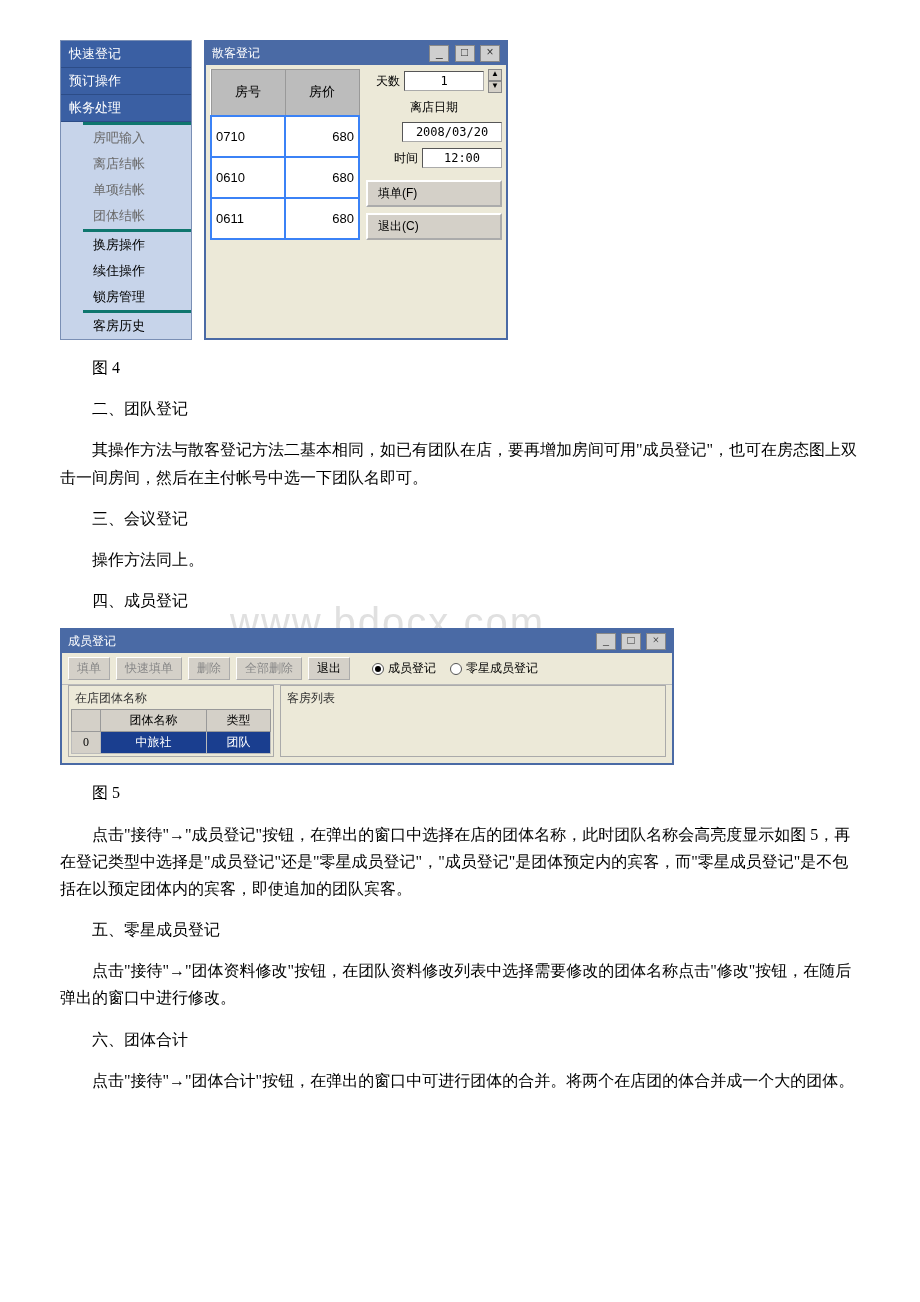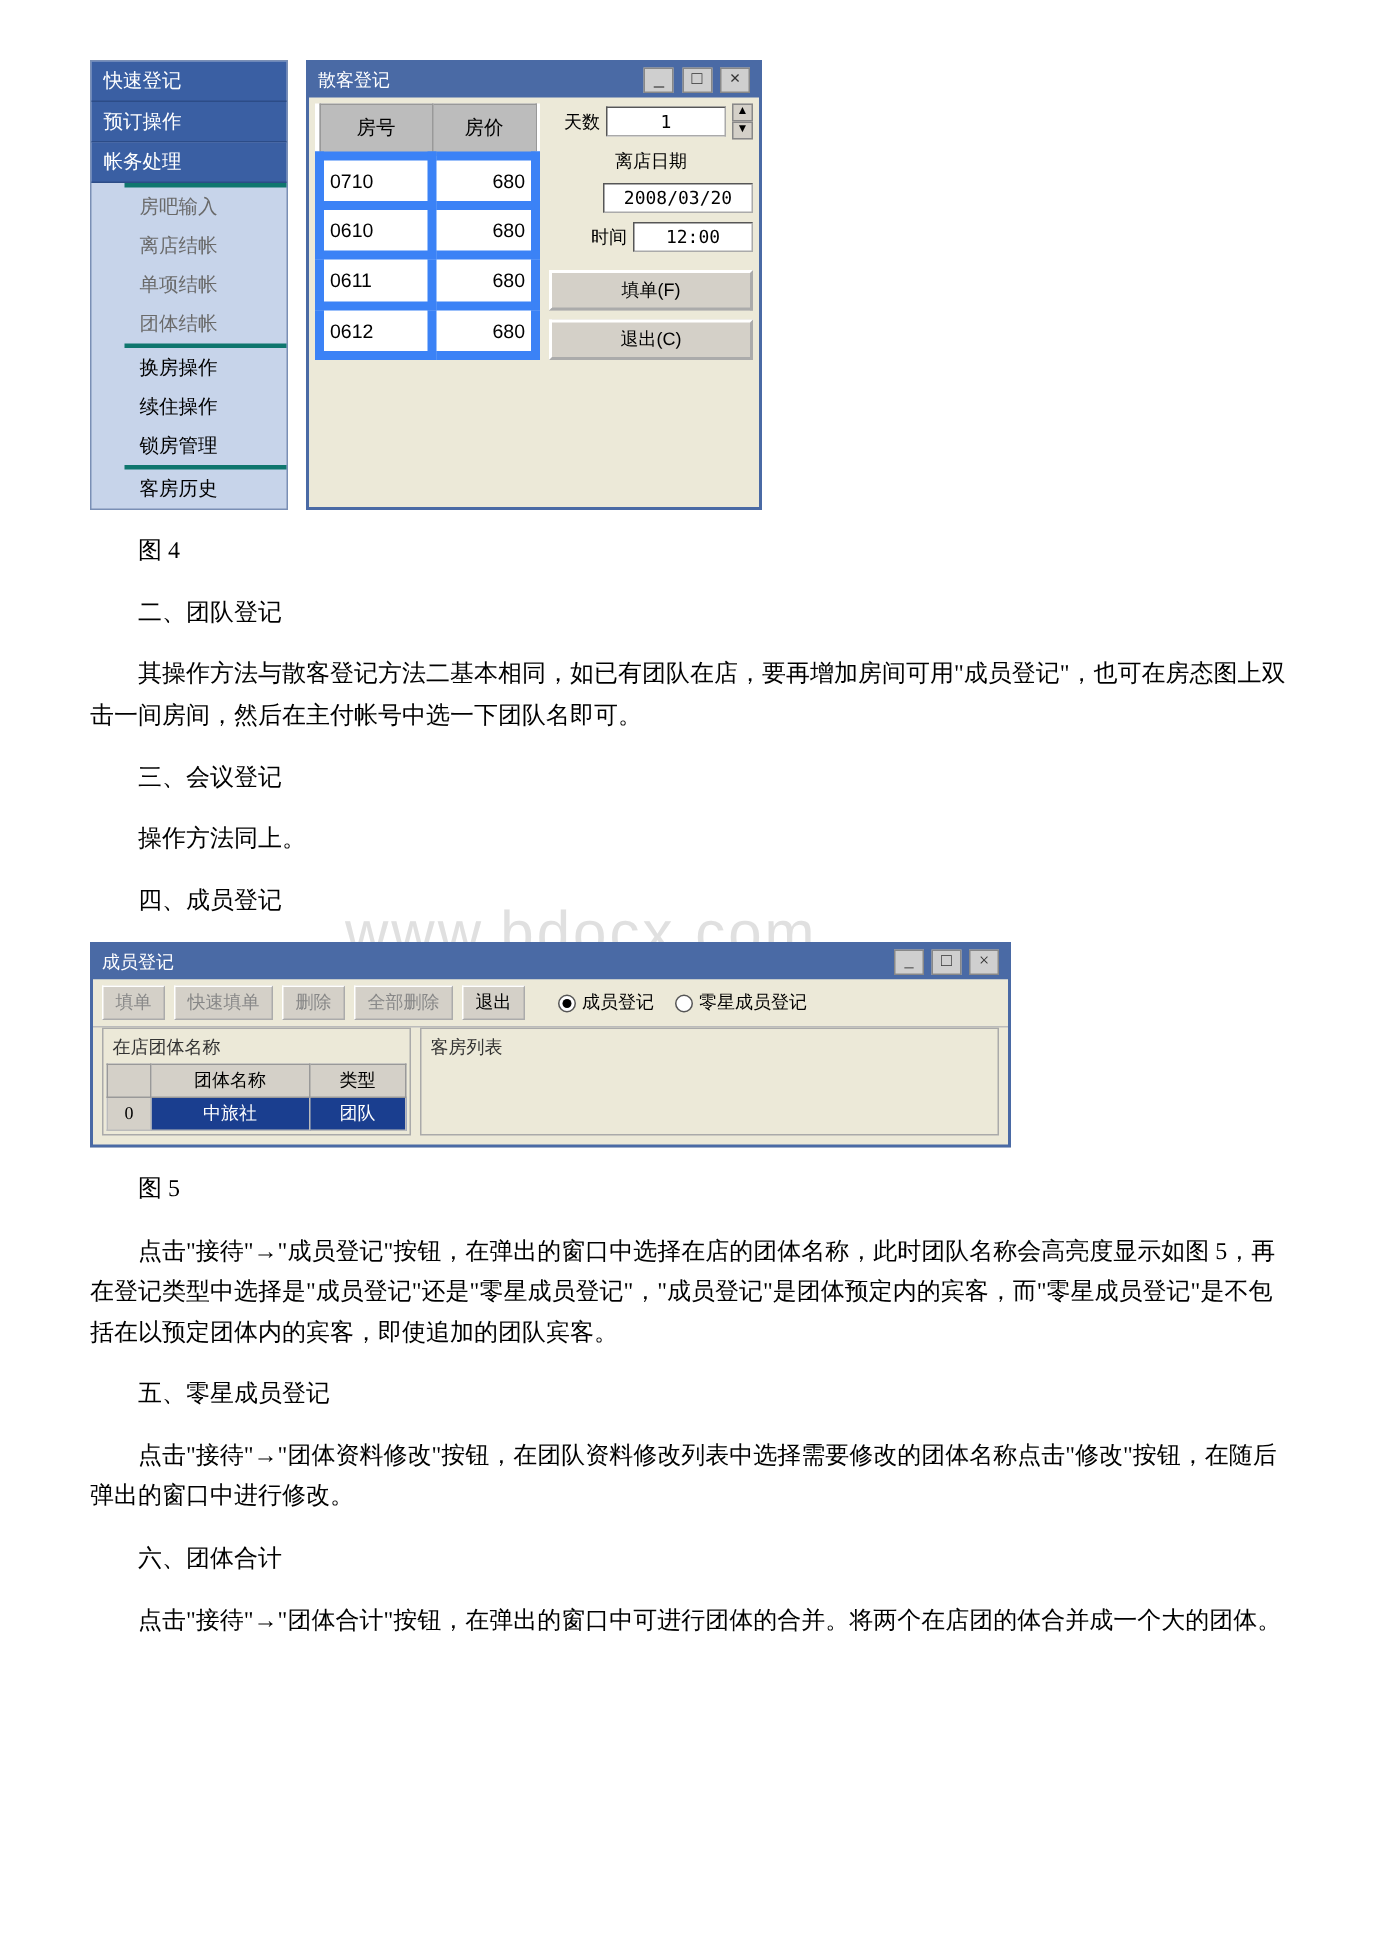--- a/index.html
+++ b/index.html
@@ -100,21 +100,21 @@
     background: #fff;
     width: 150px;
   }
   .roomtbl th {
     background: #bcbcbc;
     border: 1px solid #999;
     padding: 2px 6px;
     font-weight: normal;
   }
   .roomtbl td {
-    border: 6px solid #3b82f6;
+    border: 2px solid #3b82f6;
     padding: 2px 4px;
     text-align: right;
     background: #fff;
   }
   .roomtbl td.l {
     text-align: left;
   }
   .right4 {
     flex: 1;
     display: flex;
@@ -151,21 +151,21 @@
     font-size: 8px;
     line-height: 8px;
     text-align: center;
   }
   .btn3d {
     background: #d4d0c8;
     border: 2px outset #fff;
     padding: 3px 10px;
     font-size: 12px;
     cursor: pointer;
-    text-align: center;
+    text-align: left;
   }
 
   
   .fig5 {
     font-family: Liberation Serif, serif;
     font-size: 12px;
     width: 610px;
     border: 2px solid #4a6aa5;
     background: #ece9d8;
     position: relative;
@@ -311,24 +311,20 @@
           <tr>
                 <td class="l">0710</td>
                 <td>680</td>
               </tr>
           <tr>
                 <td class="l">0610</td>
                 <td>680</td>
               </tr>
           <tr>
                 <td class="l">0611</td>
-                <td>680</td>
-              </tr>
-          <tr>
-                <td class="l">0612</td>
                 <td>680</td>
               </tr>
         </tbody>
           </table>
         <div class="right4">
           <div class="fieldrow">
             <span class="lbl">天数</span>
             <span class="input-box">1</span>
             <span class="spin">
                 <div>▲</div>

